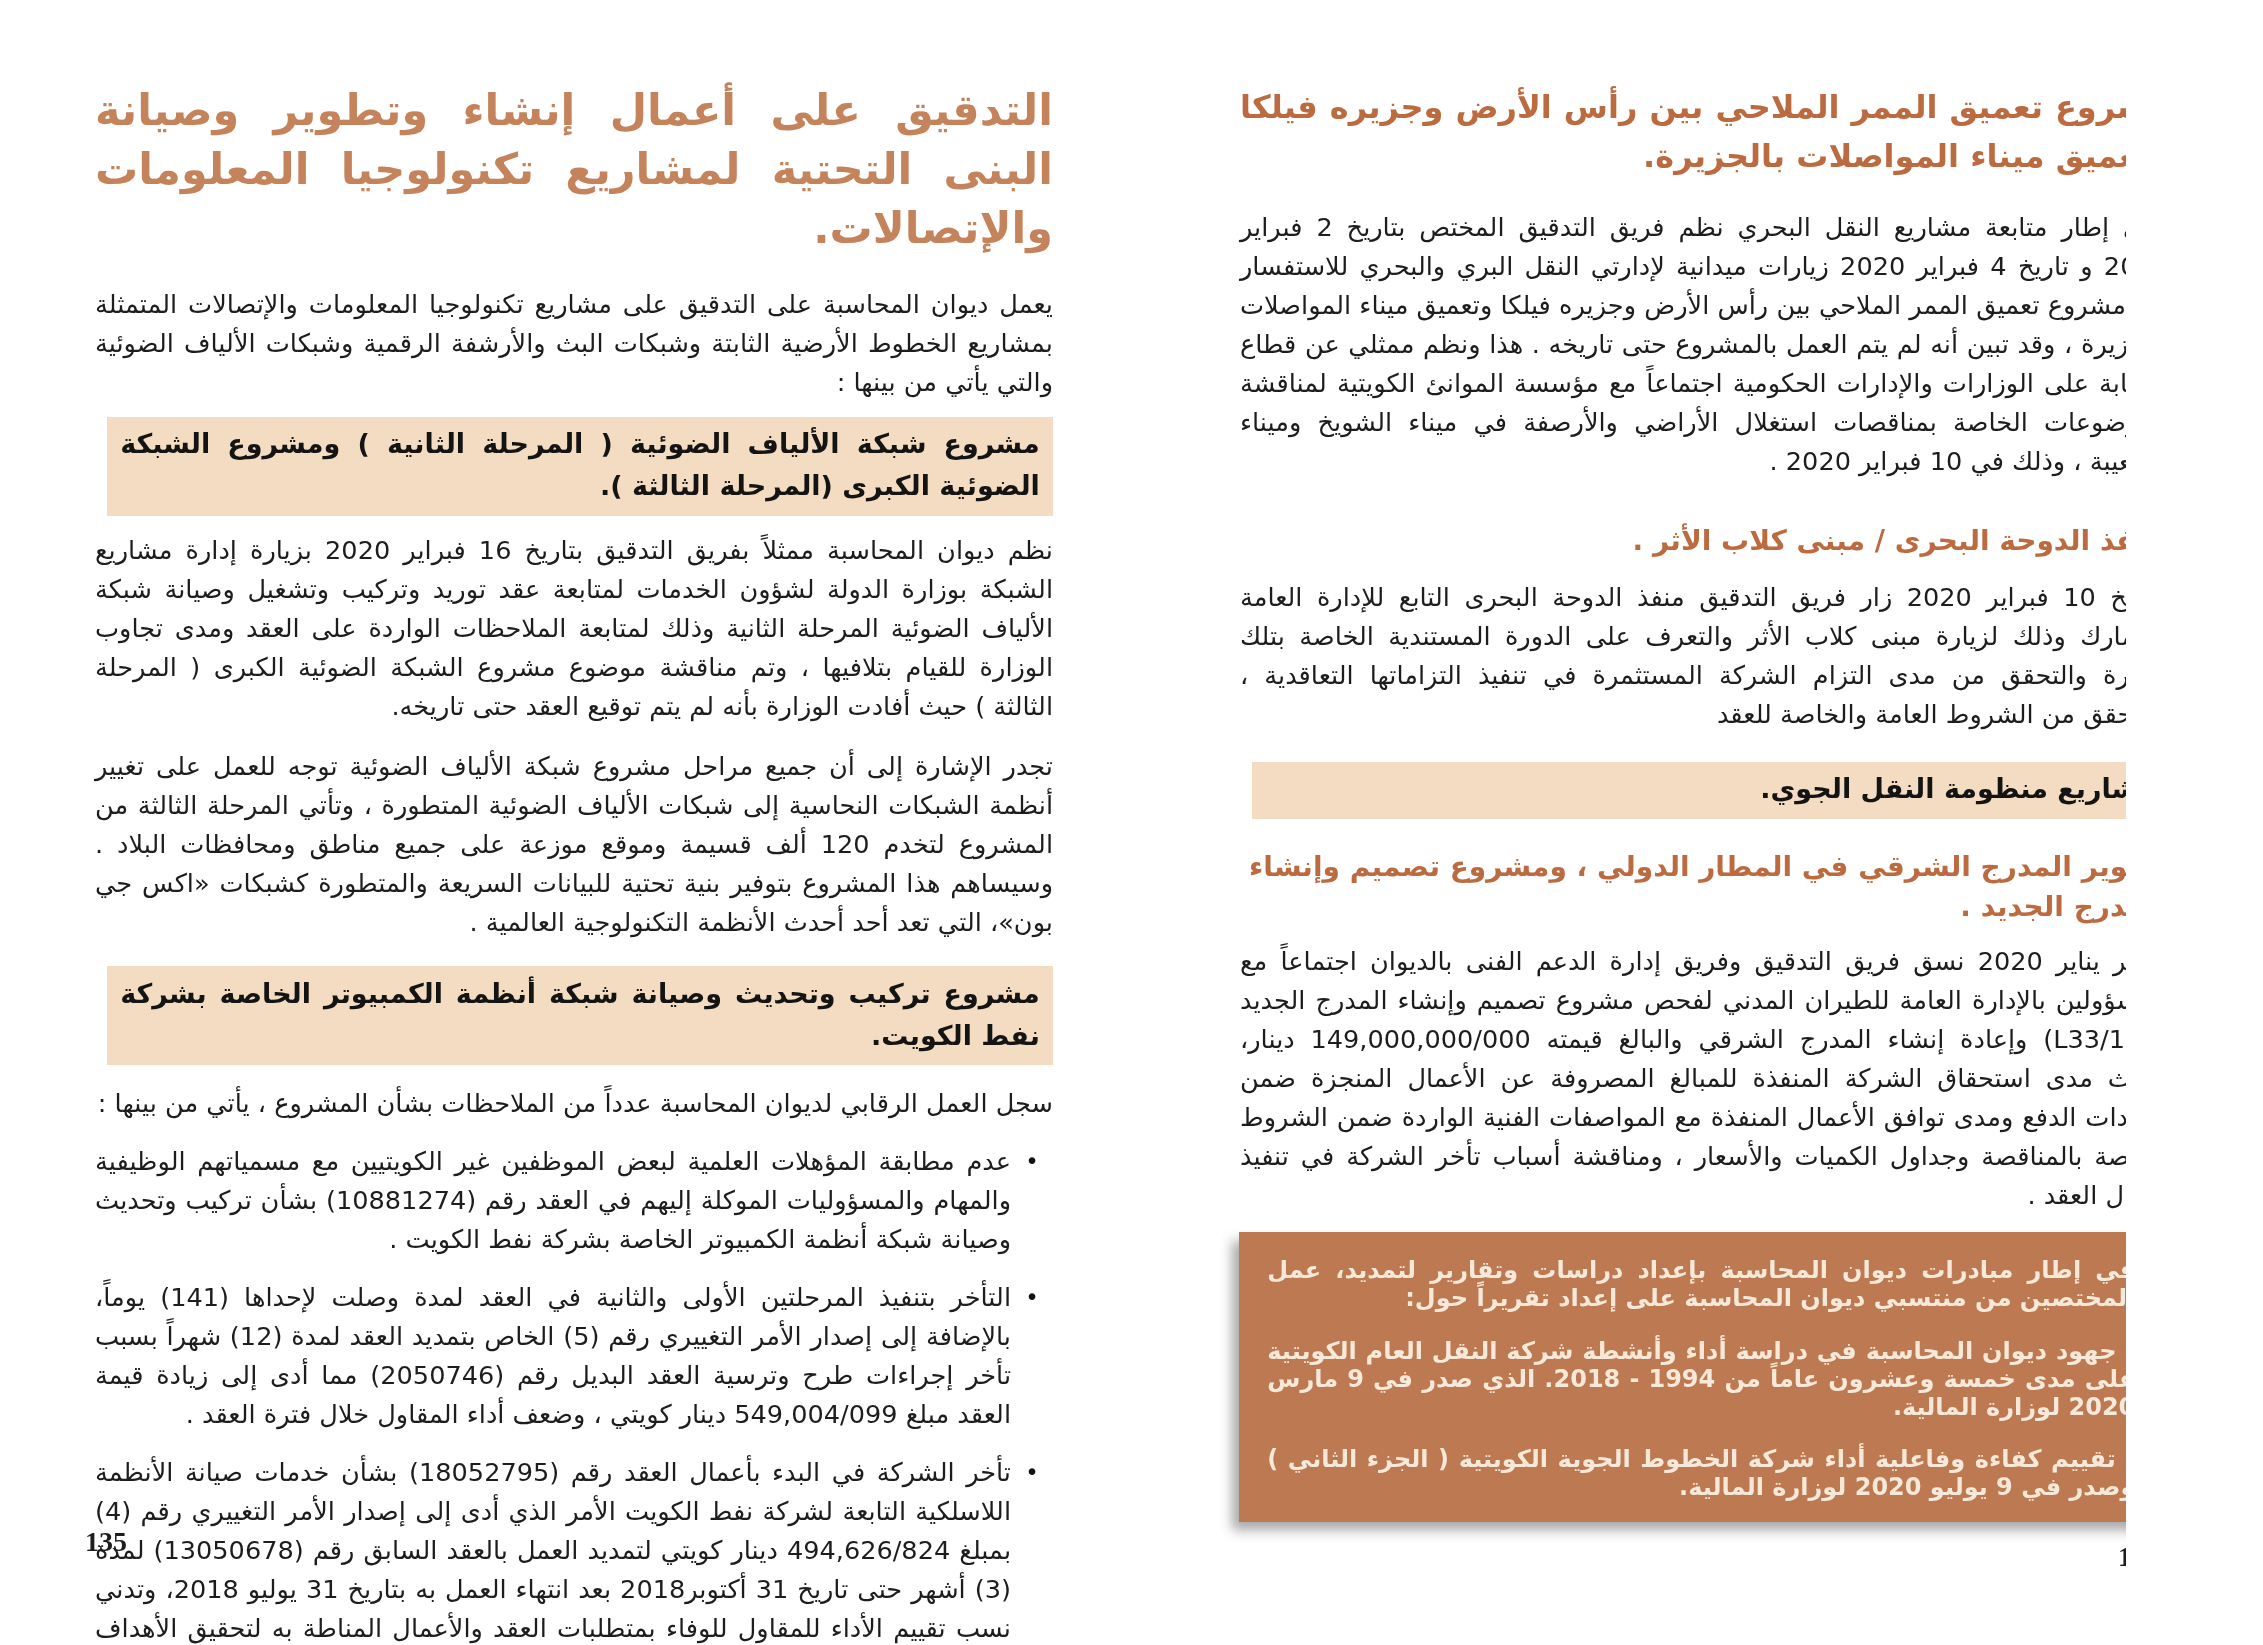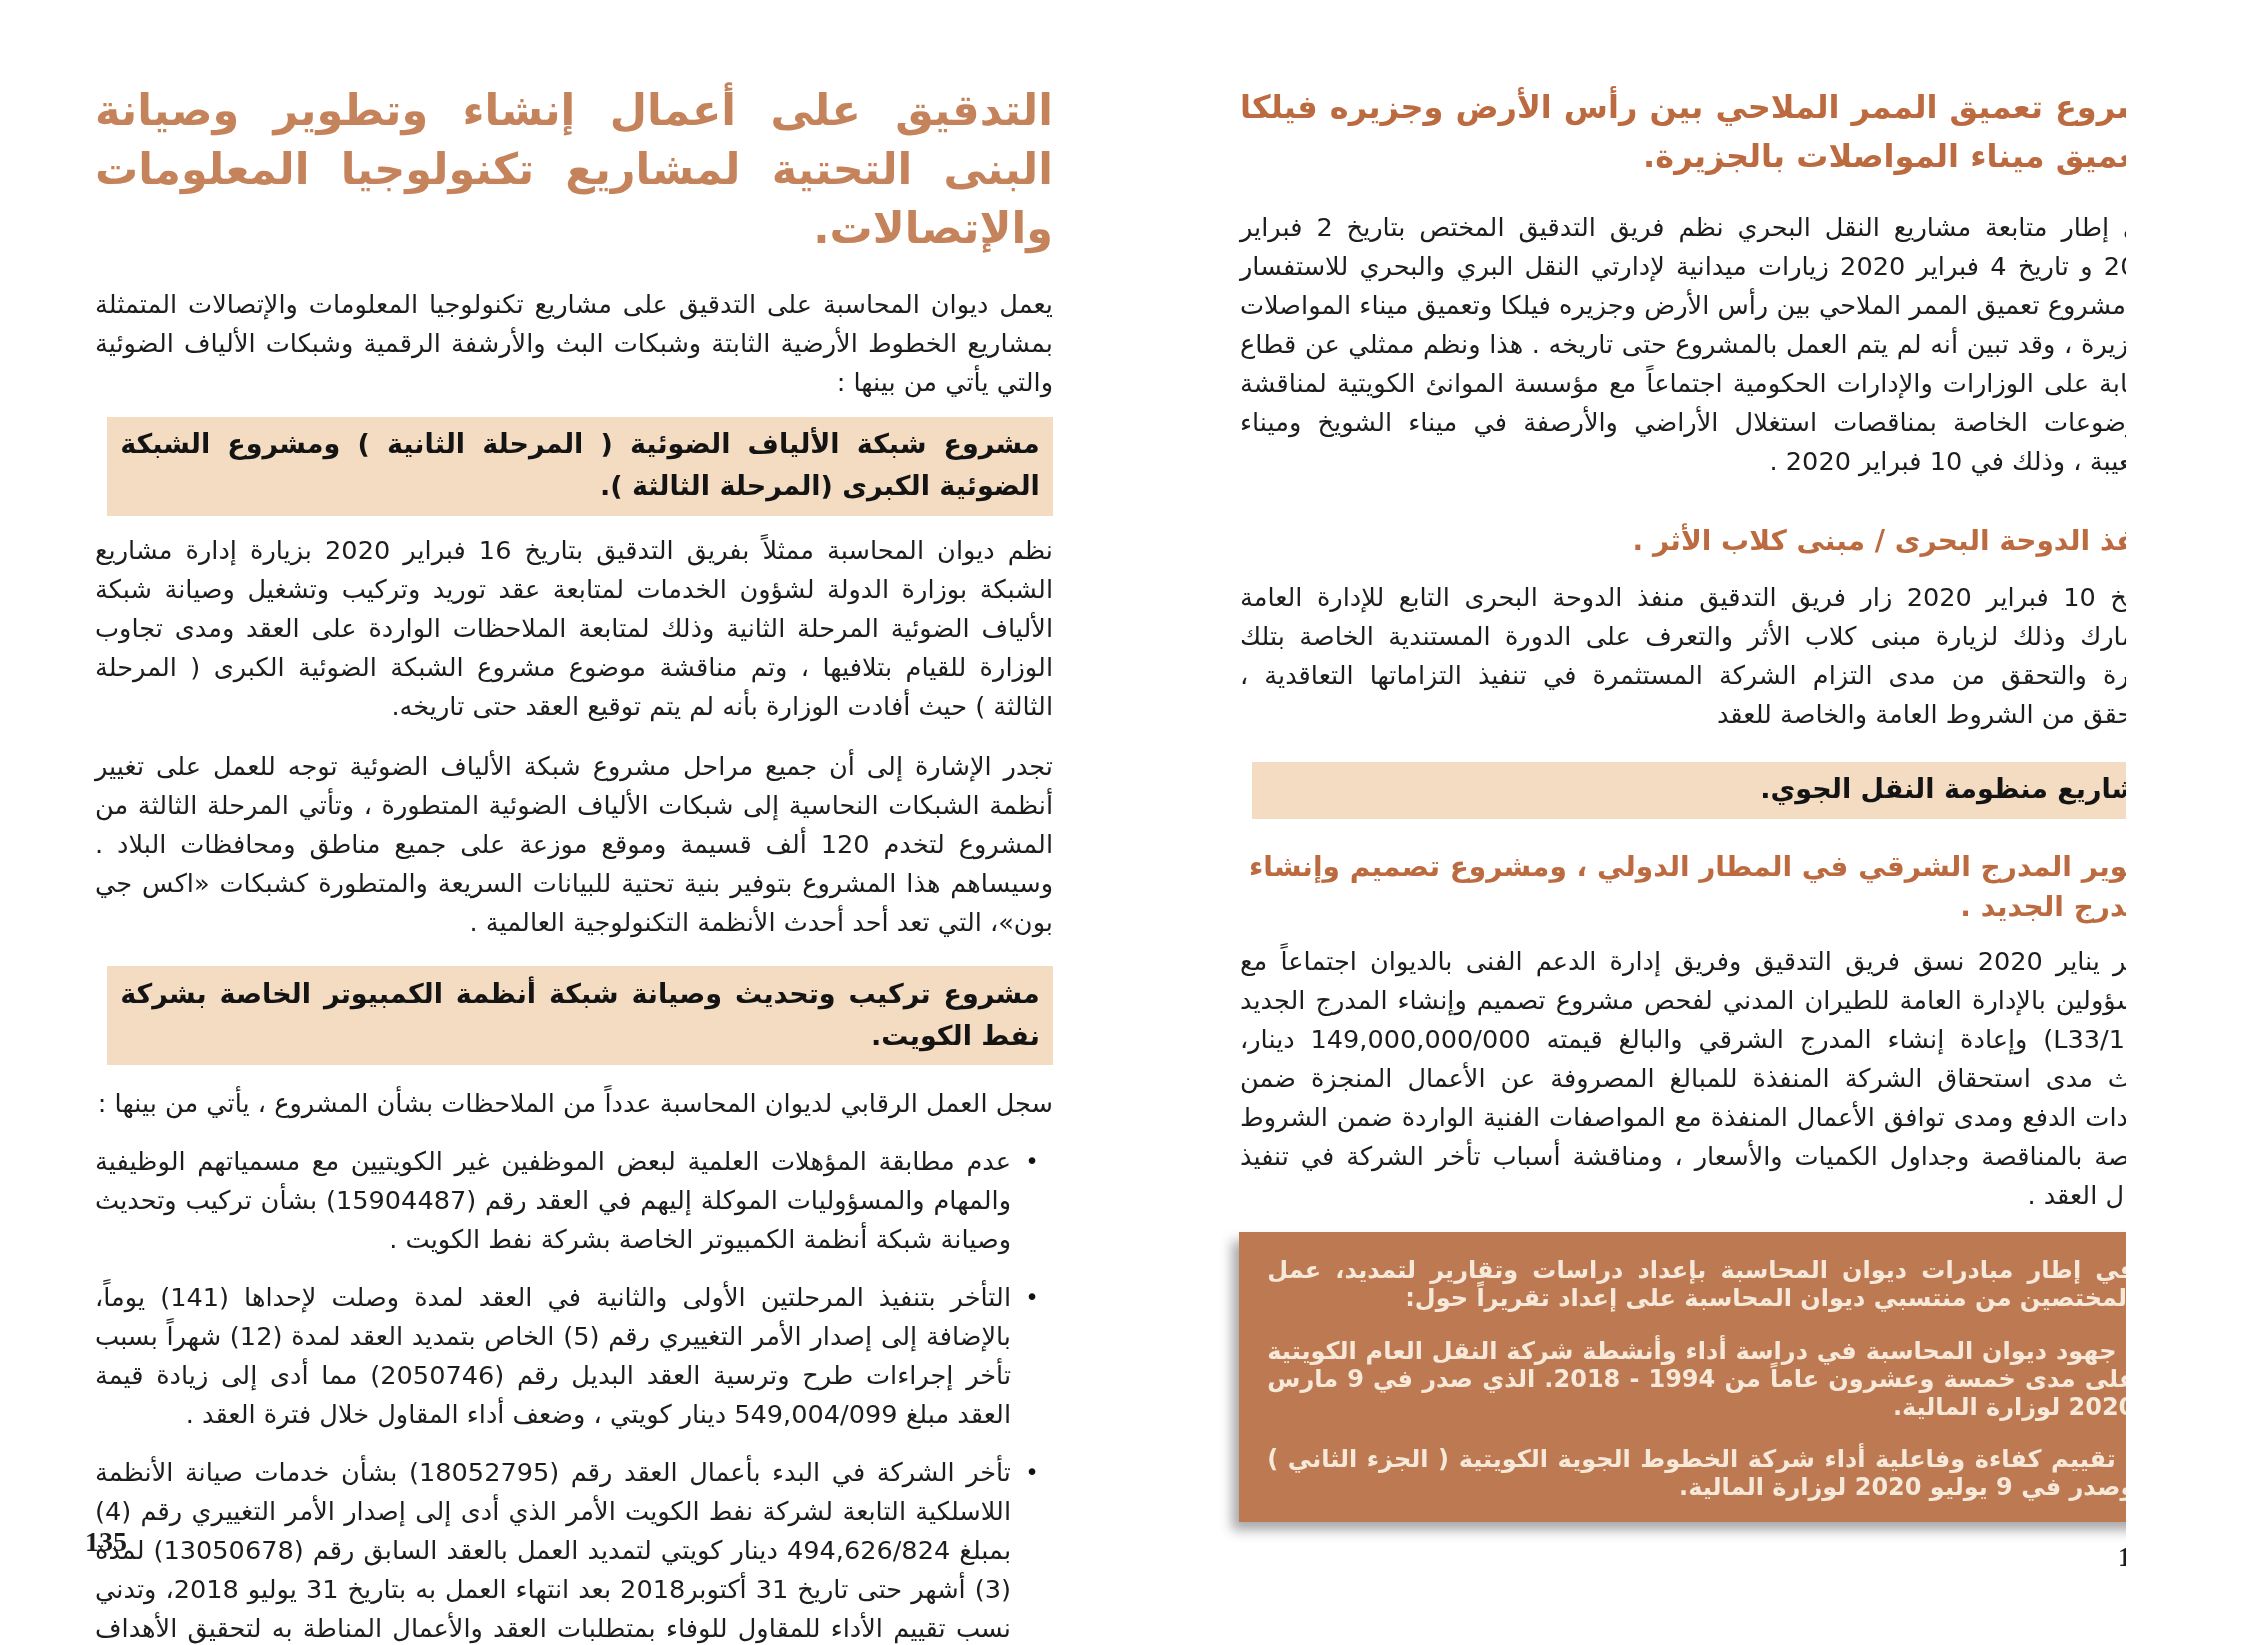--- a/index.html
+++ b/index.html
@@ -146,21 +146,21 @@
 
     <p class="body mt-p3">تجدر الإشارة إلى أن جميع مراحل مشروع شبكة الألياف الضوئية توجه للعمل على تغيير أنظمة الشبكات النحاسية إلى شبكات الألياف الضوئية المتطورة ، وتأتي المرحلة الثالثة من المشروع لتخدم 120 ألف قسيمة وموقع موزعة على جميع مناطق ومحافظات البلاد . وسيساهم هذا المشروع بتوفير بنية تحتية للبيانات السريعة والمتطورة كشبكات «اكس جي بون»، التي تعد أحد أحدث الأنظمة التكنولوجية العالمية .</p>
 
     <div class="band band-knpc">مشروع تركيب وتحديث وصيانة شبكة أنظمة الكمبيوتر الخاصة بشركة نفط الكويت.</div>
 
     <p class="body mt-intro">سجل العمل الرقابي لديوان المحاسبة عدداً من الملاحظات بشأن المشروع ، يأتي من بينها :</p>
 
     <ul class="bullets">
       <li class="bullet">
         <span class="dot">•</span>
-        <span class="txt">عدم مطابقة المؤهلات العلمية لبعض الموظفين غير الكويتيين مع مسمياتهم الوظيفية والمهام والمسؤوليات الموكلة إليهم في العقد رقم (15904487) بشأن تركيب وتحديث وصيانة شبكة أنظمة الكمبيوتر الخاصة بشركة نفط الكويت .</span>
+        <span class="txt">عدم مطابقة المؤهلات العلمية لبعض الموظفين غير الكويتيين مع مسمياتهم الوظيفية والمهام والمسؤوليات الموكلة إليهم في العقد رقم (10881274) بشأن تركيب وتحديث وصيانة شبكة أنظمة الكمبيوتر الخاصة بشركة نفط الكويت .</span>
       </li>
       <li class="bullet">
         <span class="dot">•</span>
         <span class="txt">التأخر بتنفيذ المرحلتين الأولى والثانية في العقد لمدة وصلت لإحداها (141) يوماً، بالإضافة إلى إصدار الأمر التغييري رقم (5) الخاص بتمديد العقد لمدة (12) شهراً بسبب تأخر إجراءات طرح وترسية العقد البديل رقم (2050746) مما أدى إلى زيادة قيمة العقد مبلغ 549,004/099 دينار كويتي ، وضعف أداء المقاول خلال فترة العقد .</span>
       </li>
       <li class="bullet">
         <span class="dot">•</span>
         <span class="txt">تأخر الشركة في البدء بأعمال العقد رقم (18052795) بشأن خدمات صيانة الأنظمة اللاسلكية التابعة لشركة نفط الكويت الأمر الذي أدى إلى إصدار الأمر التغييري رقم (4) بمبلغ 494,626/824 دينار كويتي لتمديد العمل بالعقد السابق رقم (13050678) لمدة (3) أشهر حتى تاريخ 31 أكتوبر2018 بعد انتهاء العمل به بتاريخ 31 يوليو 2018، وتدني نسب تقييم الأداء للمقاول للوفاء بمتطلبات العقد والأعمال المناطة به لتحقيق الأهداف المرجوة بالعقد .</span>
       </li>
     </ul>

